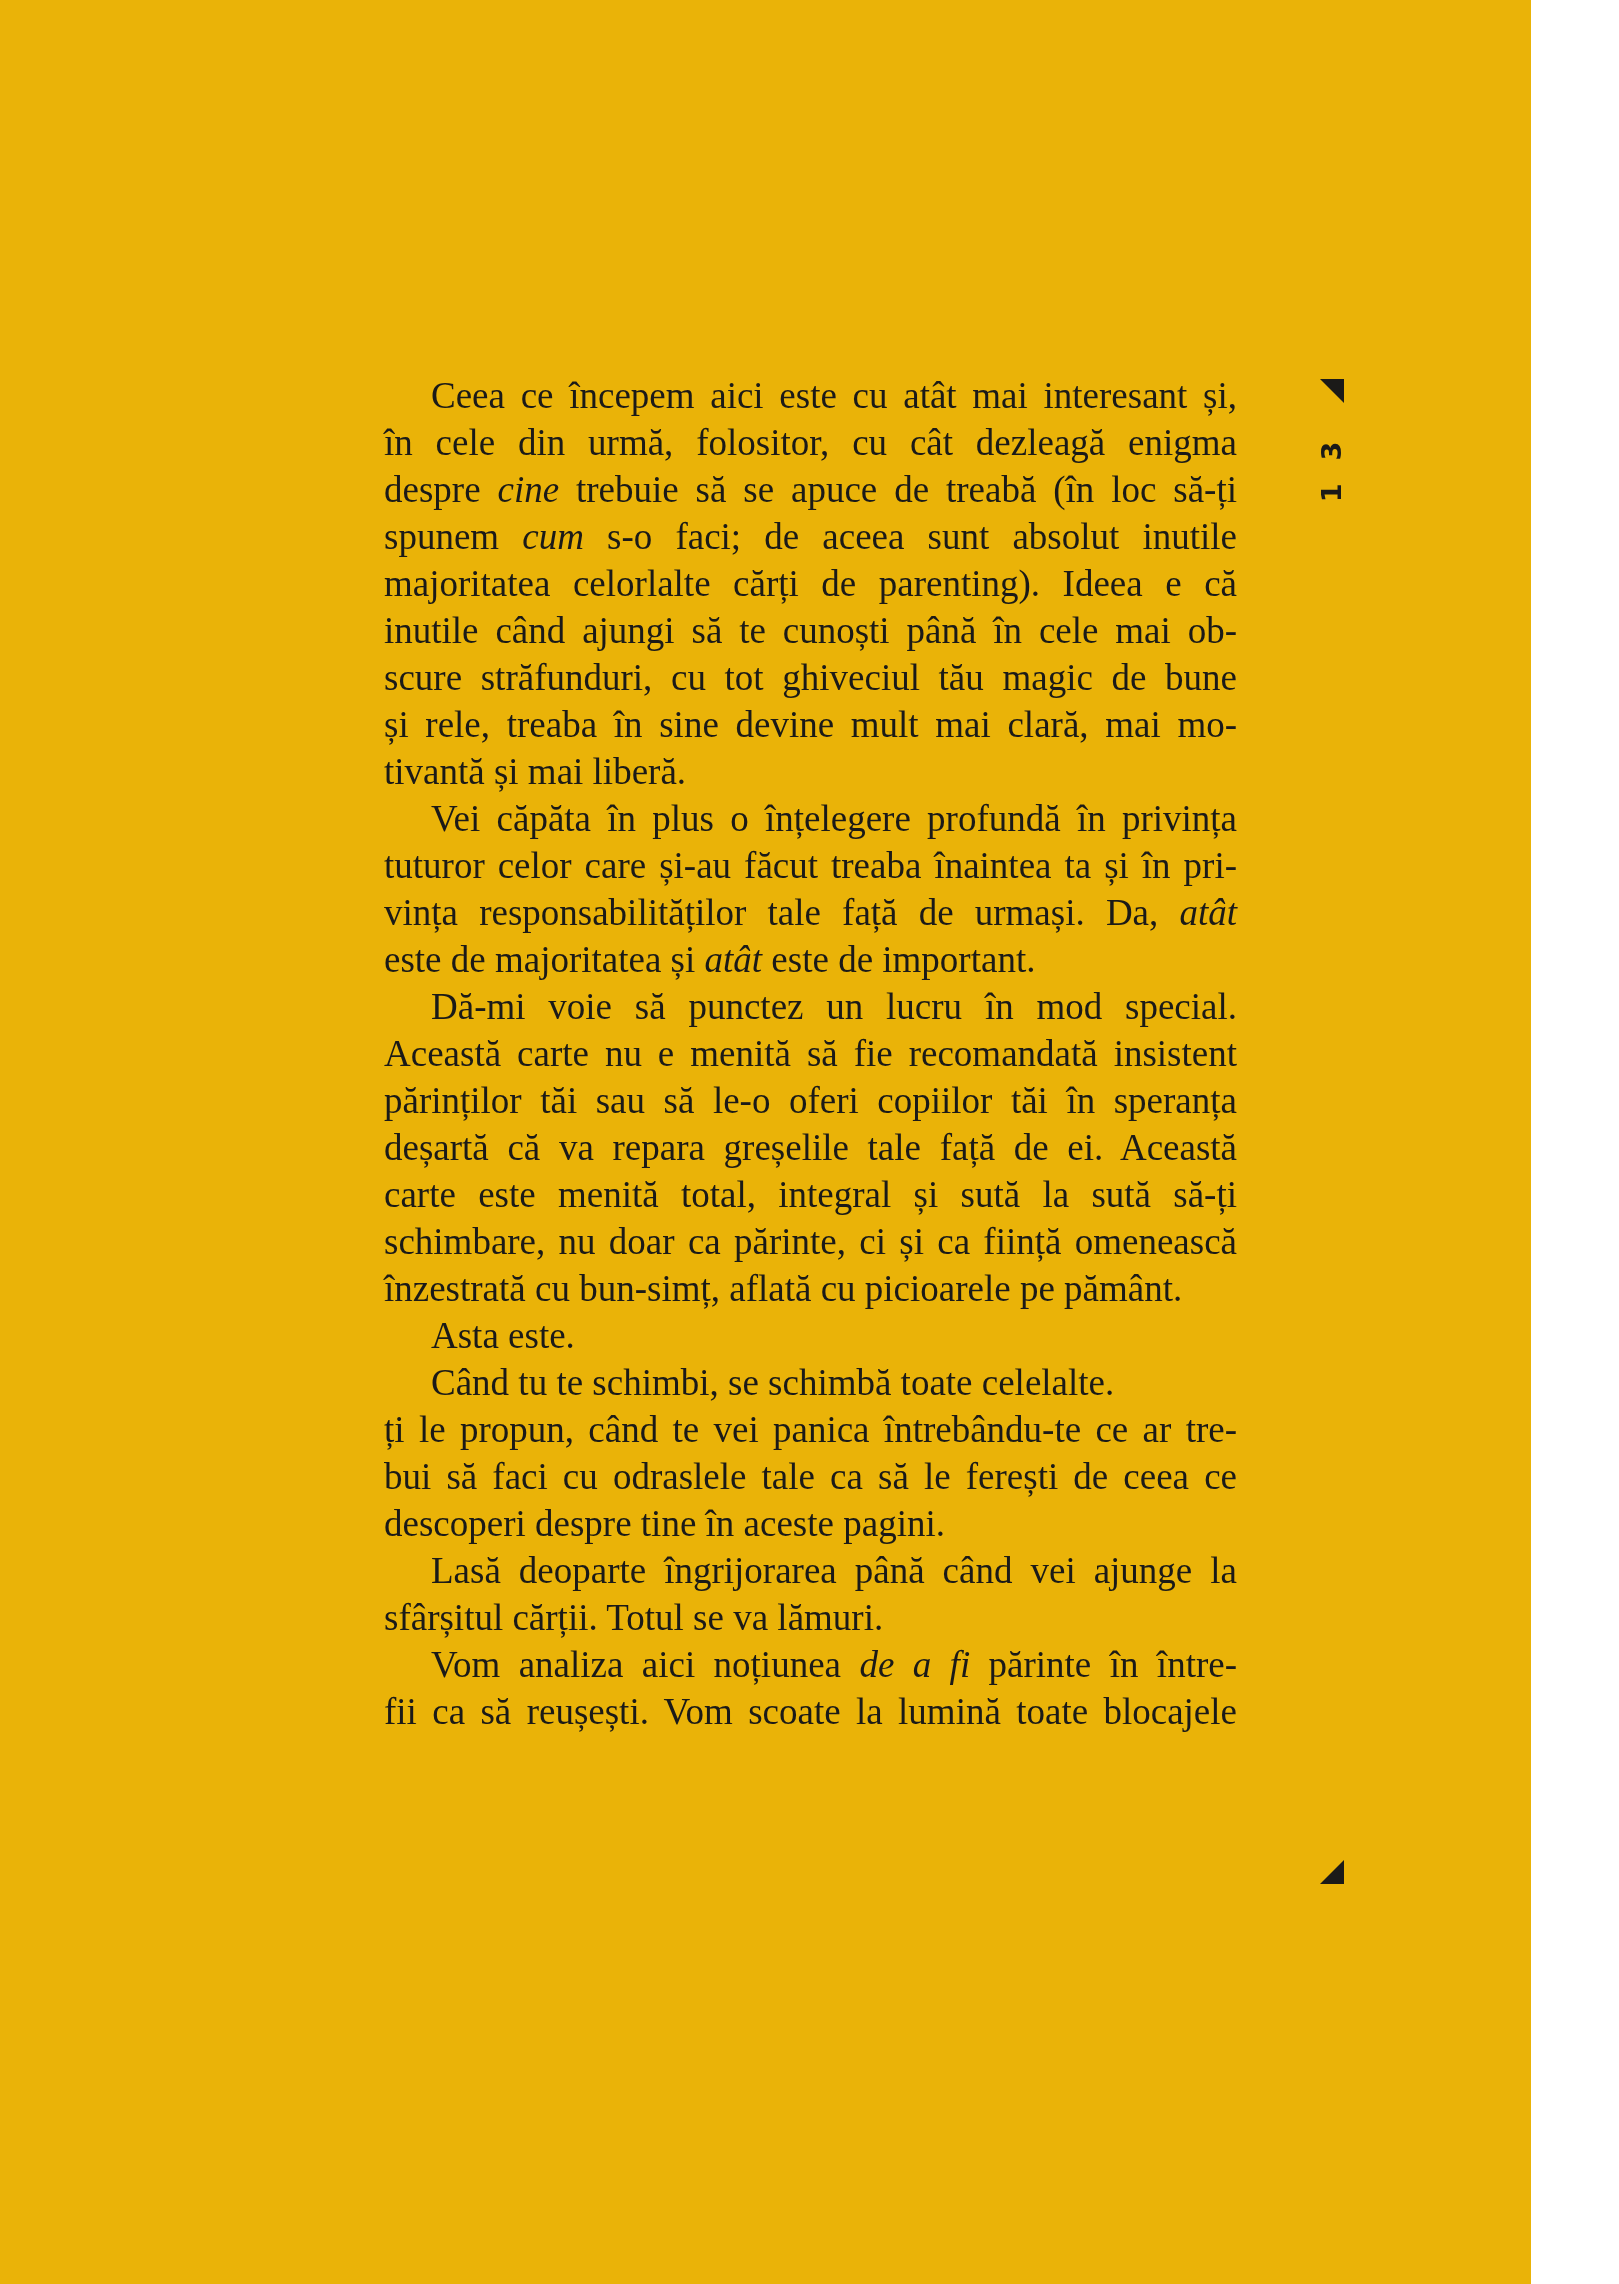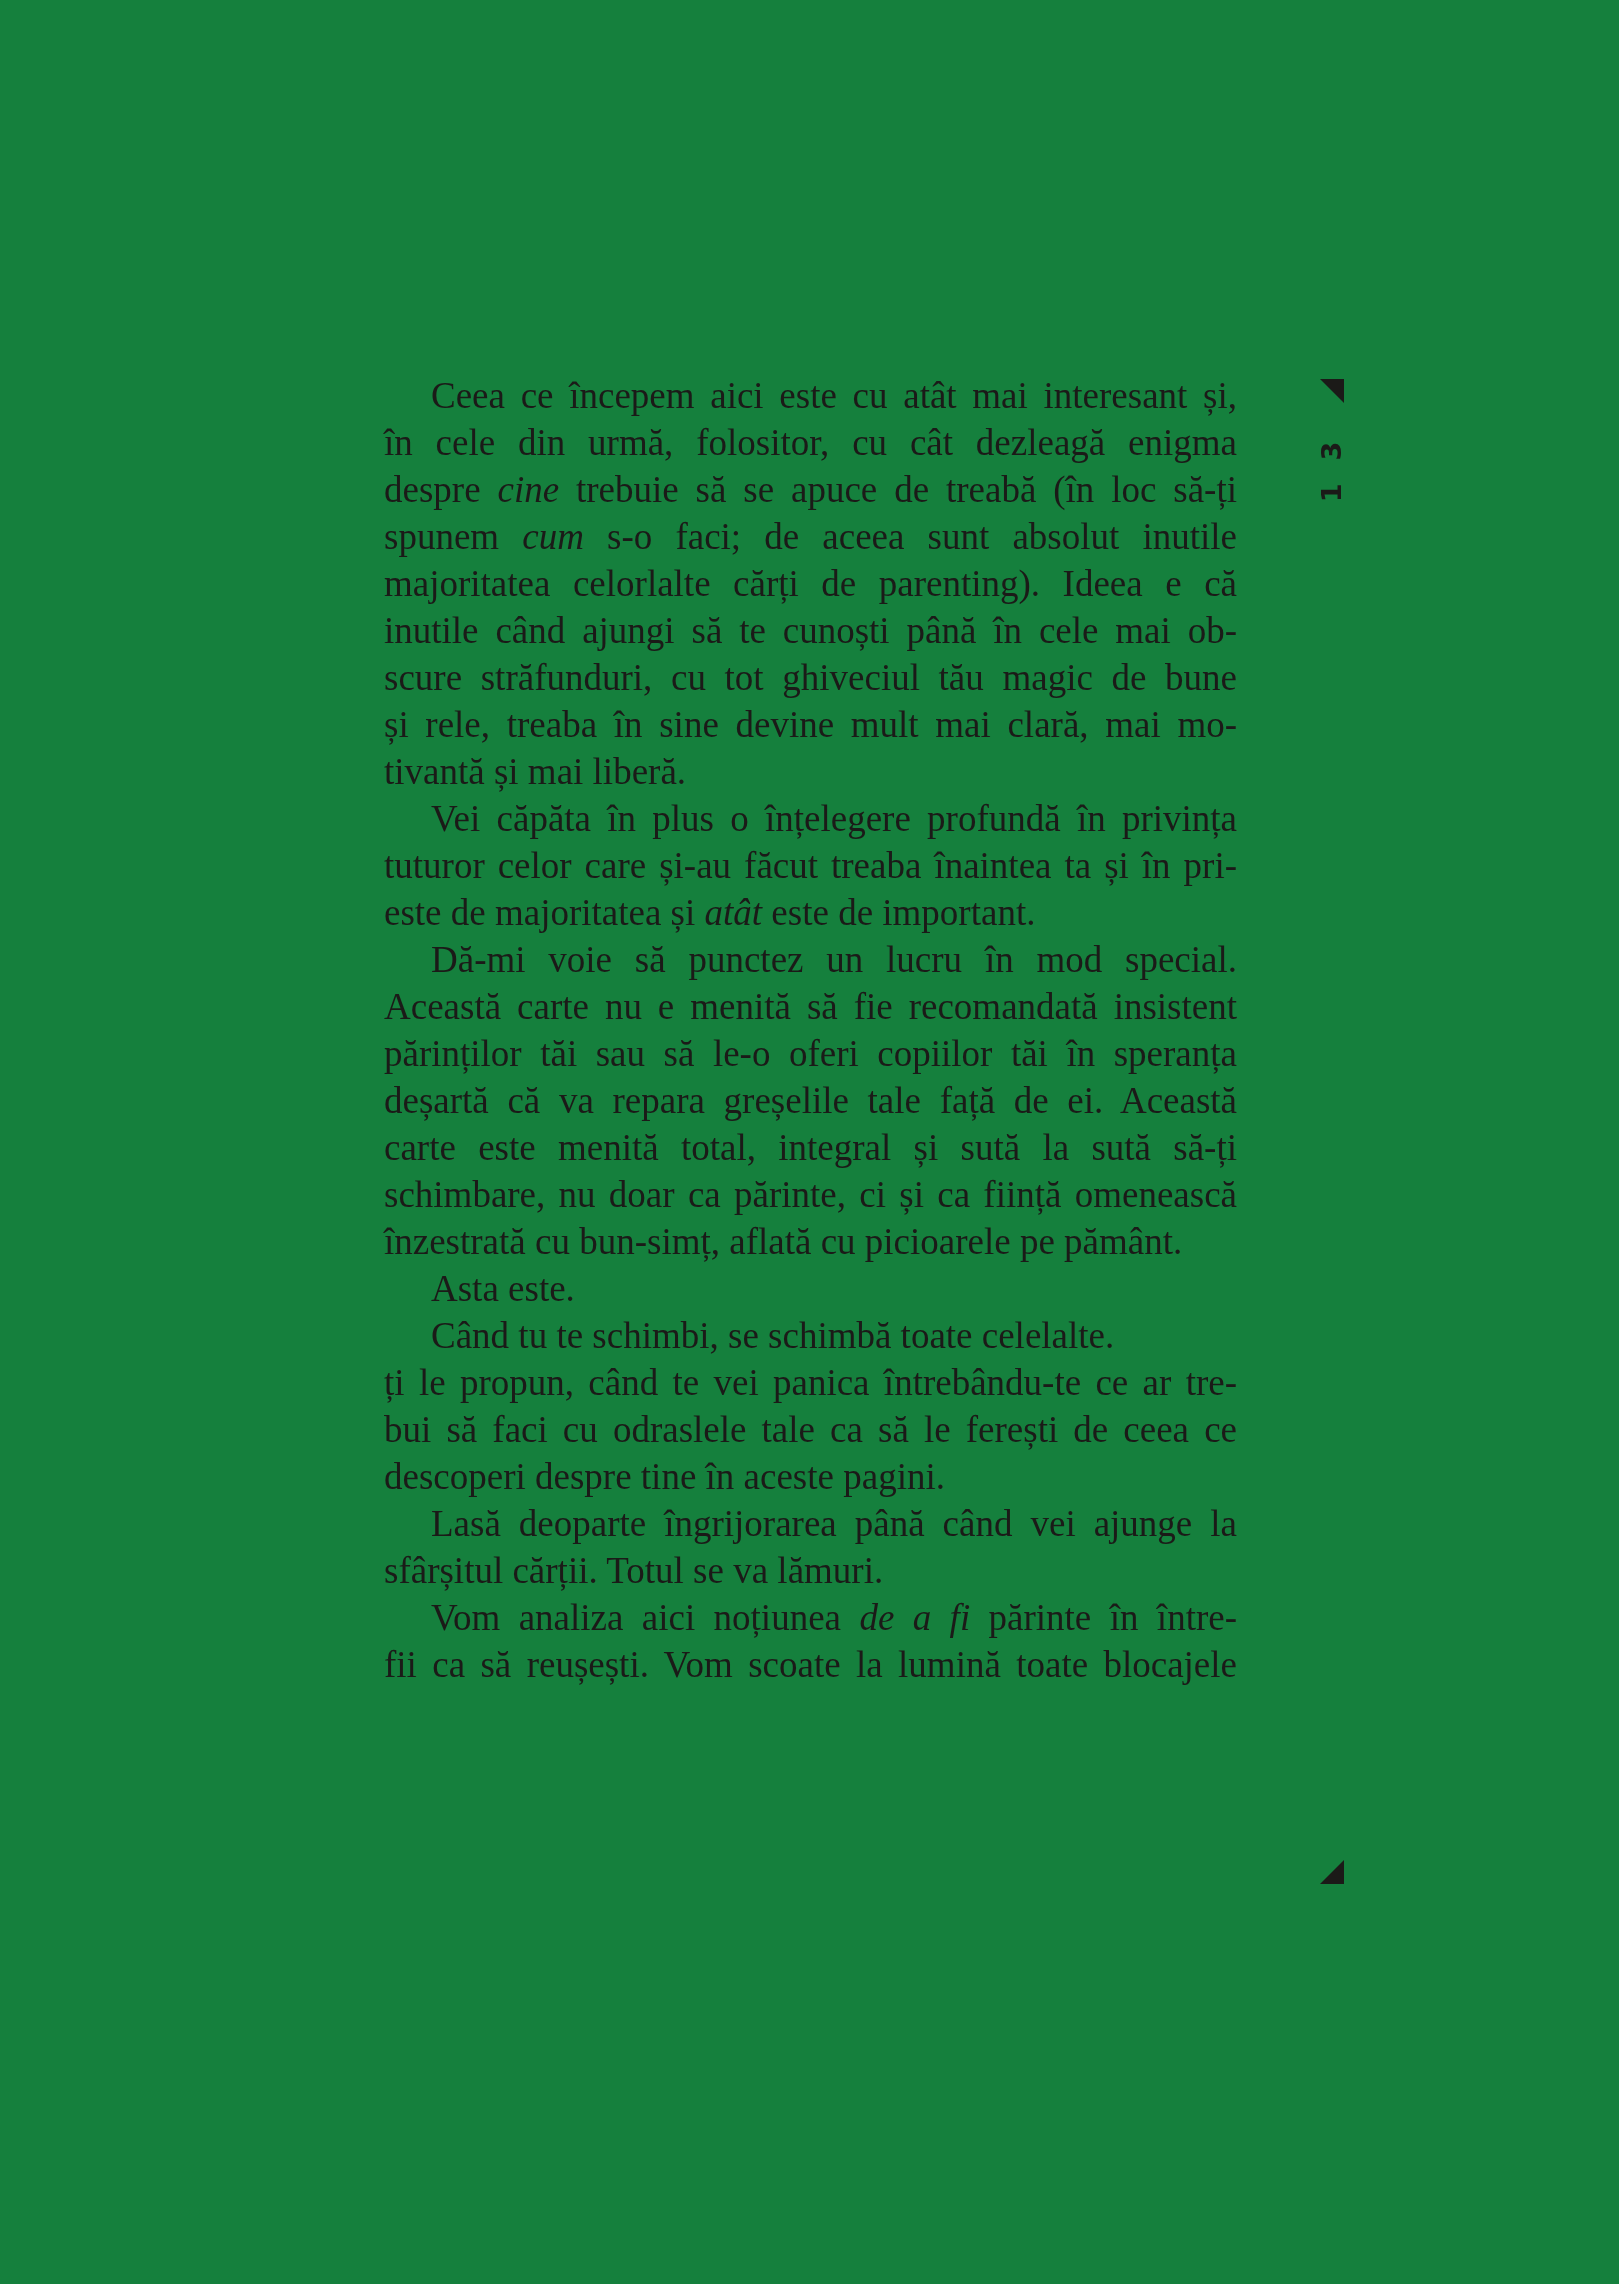--- a/index.html
+++ b/index.html
@@ -2,24 +2,25 @@
 <html lang="ro" style="font-size:13px"><head>
 <meta charset="utf-8">
 <style>
   html, body {
     margin: 0;
     padding: 0;
     background: #ffffff;
   }
   .page {
     position: relative;
-    width: 1619px;
+    width: 1495px;
     height: 2284px;
-    background: #15803d;
+    background: #eab308;
     overflow: hidden;
+    padding-left: 36px;
   }
   .textblock {
     position: absolute;
     left: 384px;
     top: 372px;
     width: 853px;
     font-family: "Liberation Serif", "DejaVu Serif", serif;
     font-size: 37px;
     line-height: 47px;
     color: #1b1a18;
@@ -80,20 +81,21 @@
         <div class="line"><span>spunem </span><em>cum</em><span> s-o faci; de aceea sunt absolut inutile</span></div>
         <div class="line"><span>majoritatea celorlalte cărți de parenting). Ideea e că</span></div>
         <div class="line"><span>inutile când ajungi să te cunoști până în cele mai ob-</span></div>
         <div class="line"><span>scure străfunduri, cu tot ghiveciul tău magic de bune</span></div>
         <div class="line"><span>și rele, treaba în sine devine mult mai clară, mai mo-</span></div>
         <div class="line par-end"><span>tivantă și mai liberă.</span></div>
       </div>
       <div class="paragraph">
         <div class="line indent"><span>Vei căpăta în plus o înțelegere profundă în privința</span></div>
         <div class="line"><span>tuturor celor care și-au făcut treaba înaintea ta și în pri-</span></div>
+        <div class="line"><span>vința responsabilităților tale față de urmași. Da, </span><em>atât</em></div>
         <div class="line par-end"><span>este de majoritatea și </span><em>atât</em><span> este de important.</span></div>
       </div>
       <div class="paragraph">
         <div class="line indent"><span>Dă-mi voie să punctez un lucru în mod special.</span></div>
         <div class="line"><span>Această carte nu e menită să fie recomandată insistent</span></div>
         <div class="line"><span>părinților tăi sau să le-o oferi copiilor tăi în speranța</span></div>
         <div class="line"><span>deșartă că va repara greșelile tale față de ei. Această</span></div>
         <div class="line"><span>carte este menită total, integral și sută la sută să-ți</span></div>
         <div class="line"><span>schimbare, nu doar ca părinte, ci și ca ființă omenească</span></div>
         <div class="line par-end"><span>înzestrată cu bun-simț, aflată cu picioarele pe pământ.</span></div>

